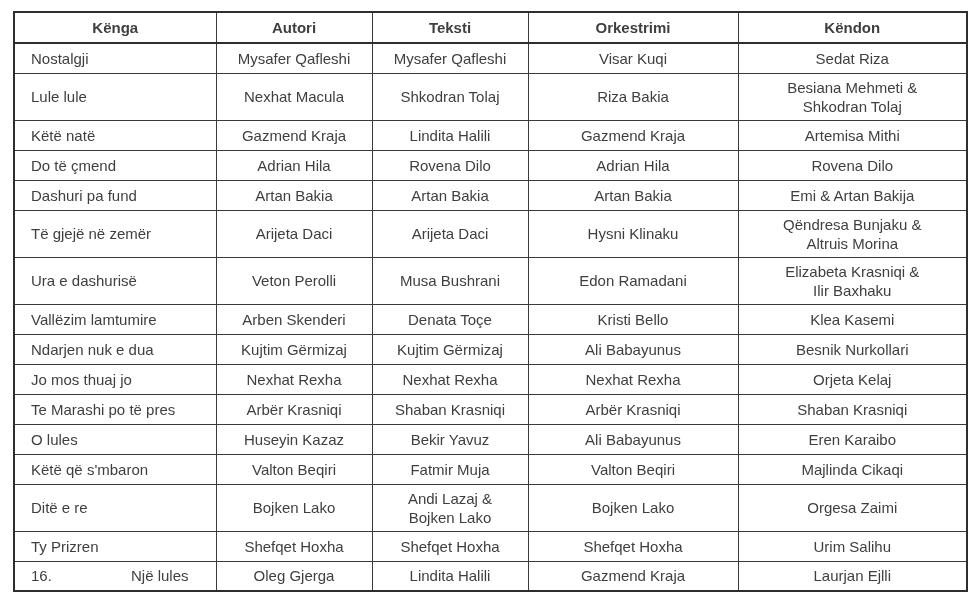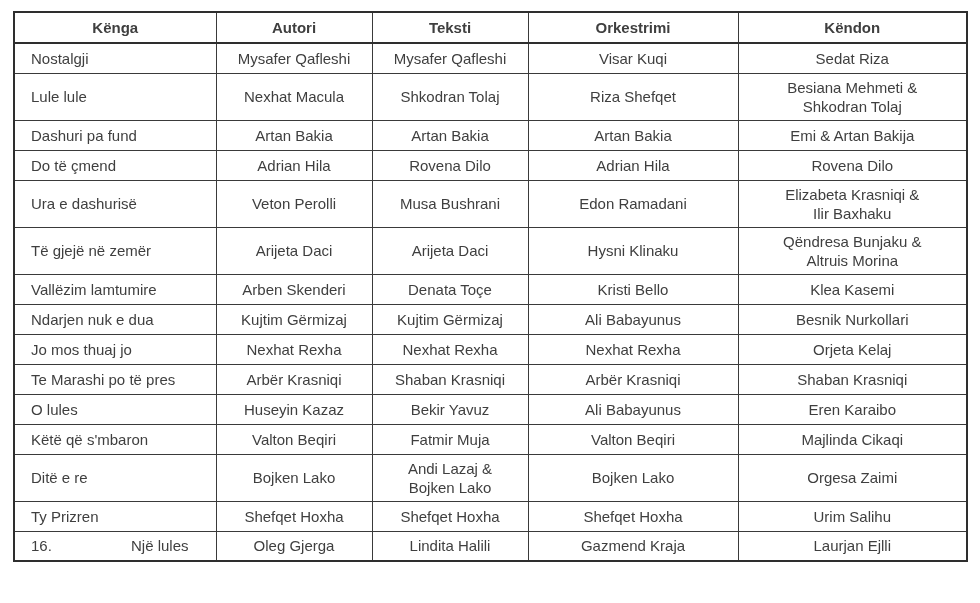--- a/index.html
+++ b/index.html
@@ -65,53 +65,60 @@
         <td class="col-song">Nostalgji</td>
         <td class="col-center">Mysafer Qafleshi</td>
         <td class="col-center">Mysafer Qafleshi</td>
         <td class="col-center">Visar Kuqi</td>
         <td class="col-center">Sedat Riza</td>
       </tr>
       <tr>
         <td class="col-song">Lule lule</td>
         <td class="col-center">Nexhat Macula</td>
         <td class="col-center">Shkodran Tolaj</td>
-        <td class="col-center">Riza Shefqet</td>
+        <td class="col-center">Riza Bakia</td>
         <td class="col-center">Besiana Mehmeti &amp;
 Shkodran Tolaj</td>
+      </tr>
+      <tr>
+        <td class="col-song">Këtë natë</td>
+        <td class="col-center">Gazmend Kraja</td>
+        <td class="col-center">Lindita Halili</td>
+        <td class="col-center">Gazmend Kraja</td>
+        <td class="col-center">Artemisa Mithi</td>
+      </tr>
+      <tr>
+        <td class="col-song">Do të çmend</td>
+        <td class="col-center">Adrian Hila</td>
+        <td class="col-center">Rovena Dilo</td>
+        <td class="col-center">Adrian Hila</td>
+        <td class="col-center">Rovena Dilo</td>
       </tr>
       <tr>
         <td class="col-song">Dashuri pa fund</td>
         <td class="col-center">Artan Bakia</td>
         <td class="col-center">Artan Bakia</td>
         <td class="col-center">Artan Bakia</td>
         <td class="col-center">Emi &amp; Artan Bakija</td>
       </tr>
       <tr>
-        <td class="col-song">Do të çmend</td>
-        <td class="col-center">Adrian Hila</td>
-        <td class="col-center">Rovena Dilo</td>
-        <td class="col-center">Adrian Hila</td>
-        <td class="col-center">Rovena Dilo</td>
+        <td class="col-song">Të gjejë në zemër</td>
+        <td class="col-center">Arijeta Daci</td>
+        <td class="col-center">Arijeta Daci</td>
+        <td class="col-center">Hysni Klinaku</td>
+        <td class="col-center">Qëndresa Bunjaku &amp;
+Altruis Morina</td>
       </tr>
       <tr>
         <td class="col-song">Ura e dashurisë</td>
         <td class="col-center">Veton Perolli</td>
         <td class="col-center">Musa Bushrani</td>
         <td class="col-center">Edon Ramadani</td>
         <td class="col-center">Elizabeta Krasniqi &amp;
 Ilir Baxhaku</td>
-      </tr>
-      <tr>
-        <td class="col-song">Të gjejë në zemër</td>
-        <td class="col-center">Arijeta Daci</td>
-        <td class="col-center">Arijeta Daci</td>
-        <td class="col-center">Hysni Klinaku</td>
-        <td class="col-center">Qëndresa Bunjaku &amp;
-Altruis Morina</td>
       </tr>
       <tr>
         <td class="col-song">Vallëzim lamtumire</td>
         <td class="col-center">Arben Skenderi</td>
         <td class="col-center">Denata Toçe</td>
         <td class="col-center">Kristi Bello</td>
         <td class="col-center">Klea Kasemi</td>
       </tr>
       <tr>
         <td class="col-song">Ndarjen nuk e dua</td>

